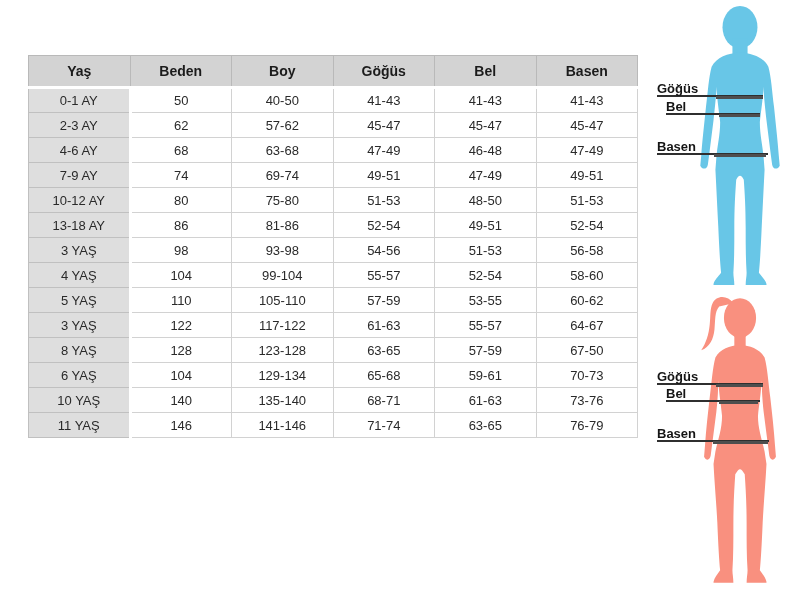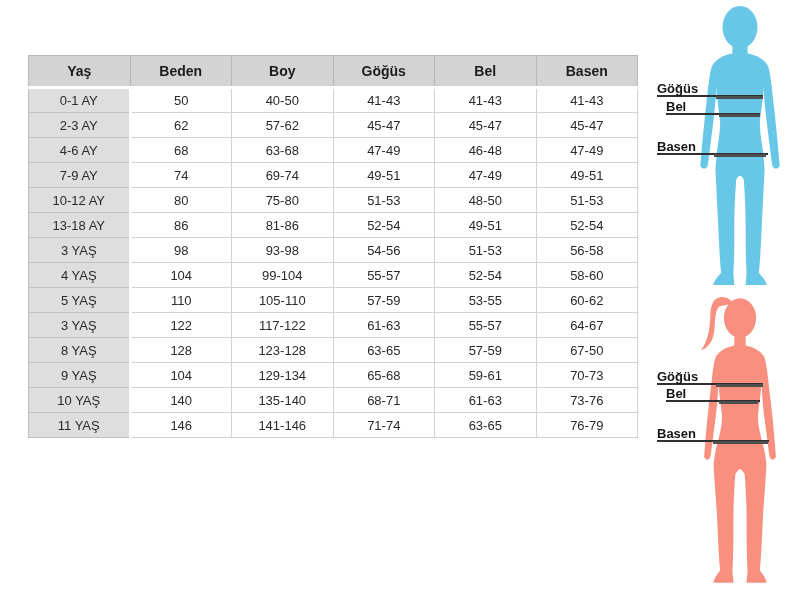--- a/index.html
+++ b/index.html
@@ -143,21 +143,21 @@
           </tr>
           <tr>
             <td class="age-cell">8 YAŞ</td>
             <td>128</td>
             <td>123-128</td>
             <td>63-65</td>
             <td>57-59</td>
             <td>67-50</td>
           </tr>
           <tr>
-            <td class="age-cell">9 YAŞ</td>
+            <td class="age-cell">6 YAŞ</td>
             <td>104</td>
             <td>129-134</td>
             <td>65-68</td>
             <td>59-61</td>
             <td>70-73</td>
           </tr>
           <tr>
             <td class="age-cell">10 YAŞ</td>
             <td>140</td>
             <td>135-140</td>

